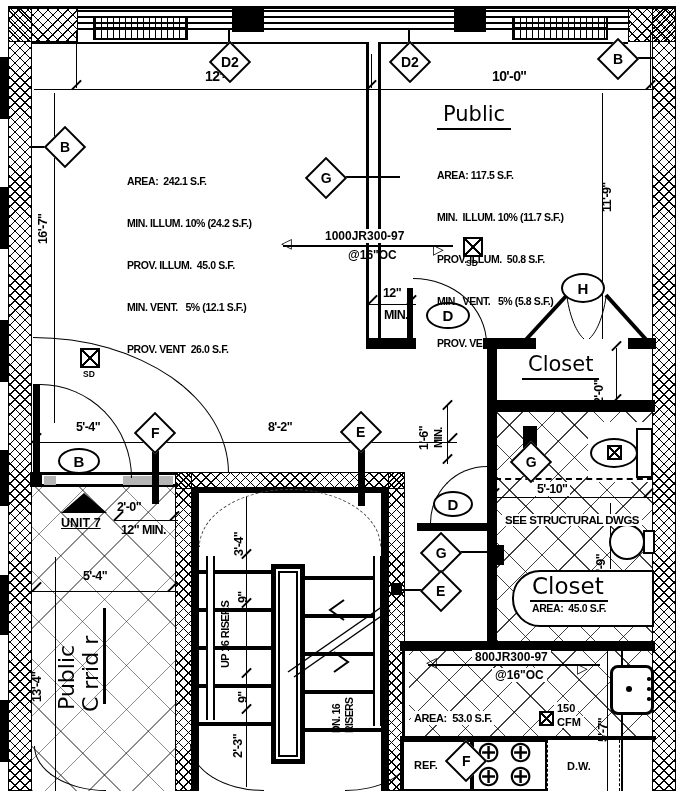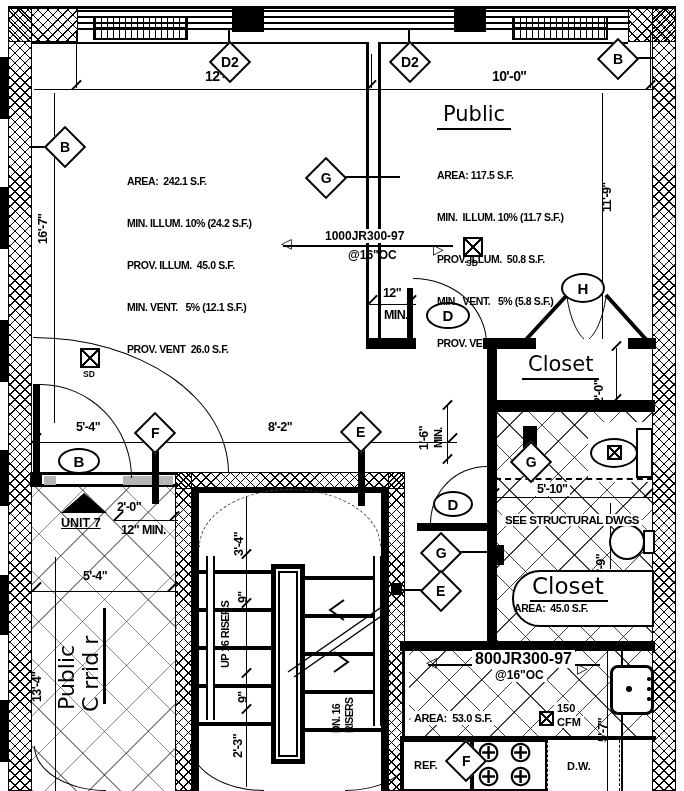--- a/index.html
+++ b/index.html
@@ -170,21 +170,21 @@
 
   <div class="ln" style="left:283px;top:245px;width:170px;height:1.5px"></div>
   <span class="tri" style="left:281px;top:236px">◁</span>
   <span class="tri" style="left:433px;top:242px">▷</span>
   <div class="lbl wbg" style="left:322px;top:229px;font-size:12px">1000JR300-97</div>
   <div class="lbl" style="left:348px;top:248px;font-size:12px">@16"OC</div>
 
   <div class="ln" style="left:428px;top:664px;width:172px;height:1.5px"></div>
   <span class="tri" style="left:426px;top:655px">◁</span>
   <span class="tri" style="left:577px;top:661px">▷</span>
-  <div class="lbl wbg" style="left:472px;top:650px;font-size:16px">800JR300-97</div>
+  <div class="lbl wbg" style="left:472px;top:650px;font-size:12px">800JR300-97</div>
   <div class="lbl wbg" style="left:492px;top:668px;font-size:12px">@16"OC</div>
 
   <div class="ln" style="left:34px;top:89px;width:620px;height:1.2px"></div>
   <div class="ln" style="left:76px;top:30px;width:1px;height:58px"></div>
   <div class="ln" style="left:371px;top:54px;width:1px;height:34px"></div>
   <div class="ln" style="left:650px;top:30px;width:1px;height:58px"></div>
   <div class="tick" style="left:70px;top:84px"></div>
   <div class="tick" style="left:365px;top:84px"></div>
   <div class="tick" style="left:644px;top:84px"></div>
   <div class="ln" style="left:54px;top:93px;width:1px;height:330px"></div>
@@ -321,21 +321,21 @@
     <div>MIN.  VENT.   5% (5.8 S.F.)</div>
     <div>PROV. VENT 26.0 S.F.</div>
   </div>
 
   <div class="tt" style="left:522px;top:352px;font-size:21px">
     <span class="u">Closet</span>
   </div>
 
   <div class="a" style="left:512px;top:570px;width:142px;height:57px;border:2.5px solid #000;border-radius:28px 0 0 28px;background:#fff">
     <div class="tt" style="left:16px;top:1px;font-size:23px;position:relative;display:inline-block;border-bottom:2.5px solid #000;padding:0 4px 1px 2px">Closet</div>
-    <div class="st" style="">AREA:  45.0 S.F.</div>
+    <div class="st" style="padding-left:18px">AREA:  45.0 S.F.</div>
   </div>
 
   <div class="a st wbg" style="left:411px;top:711px;font-size:11px">AREA:  53.0 S.F.</div>
 
   <div class="vt tt" style="left:54px;top:606px;width:26px;height:104px;font-size:22px;font-weight:normal;letter-spacing:0">Public</div>
   <div class="vt tt" style="left:78px;top:602px;width:26px;height:110px;font-size:22px;font-weight:normal;letter-spacing:0">C rrid r</div>
 
   <div class="lbl wbg" style="left:502px;top:514px;font-size:11.5px;letter-spacing:-.5px">SEE STRUCTURAL DWGS</div>
 
   <div class="a" style="left:61px;top:493px;width:0;height:0;border-left:23px solid transparent;border-right:23px solid transparent;border-bottom:20px solid #000"></div>

